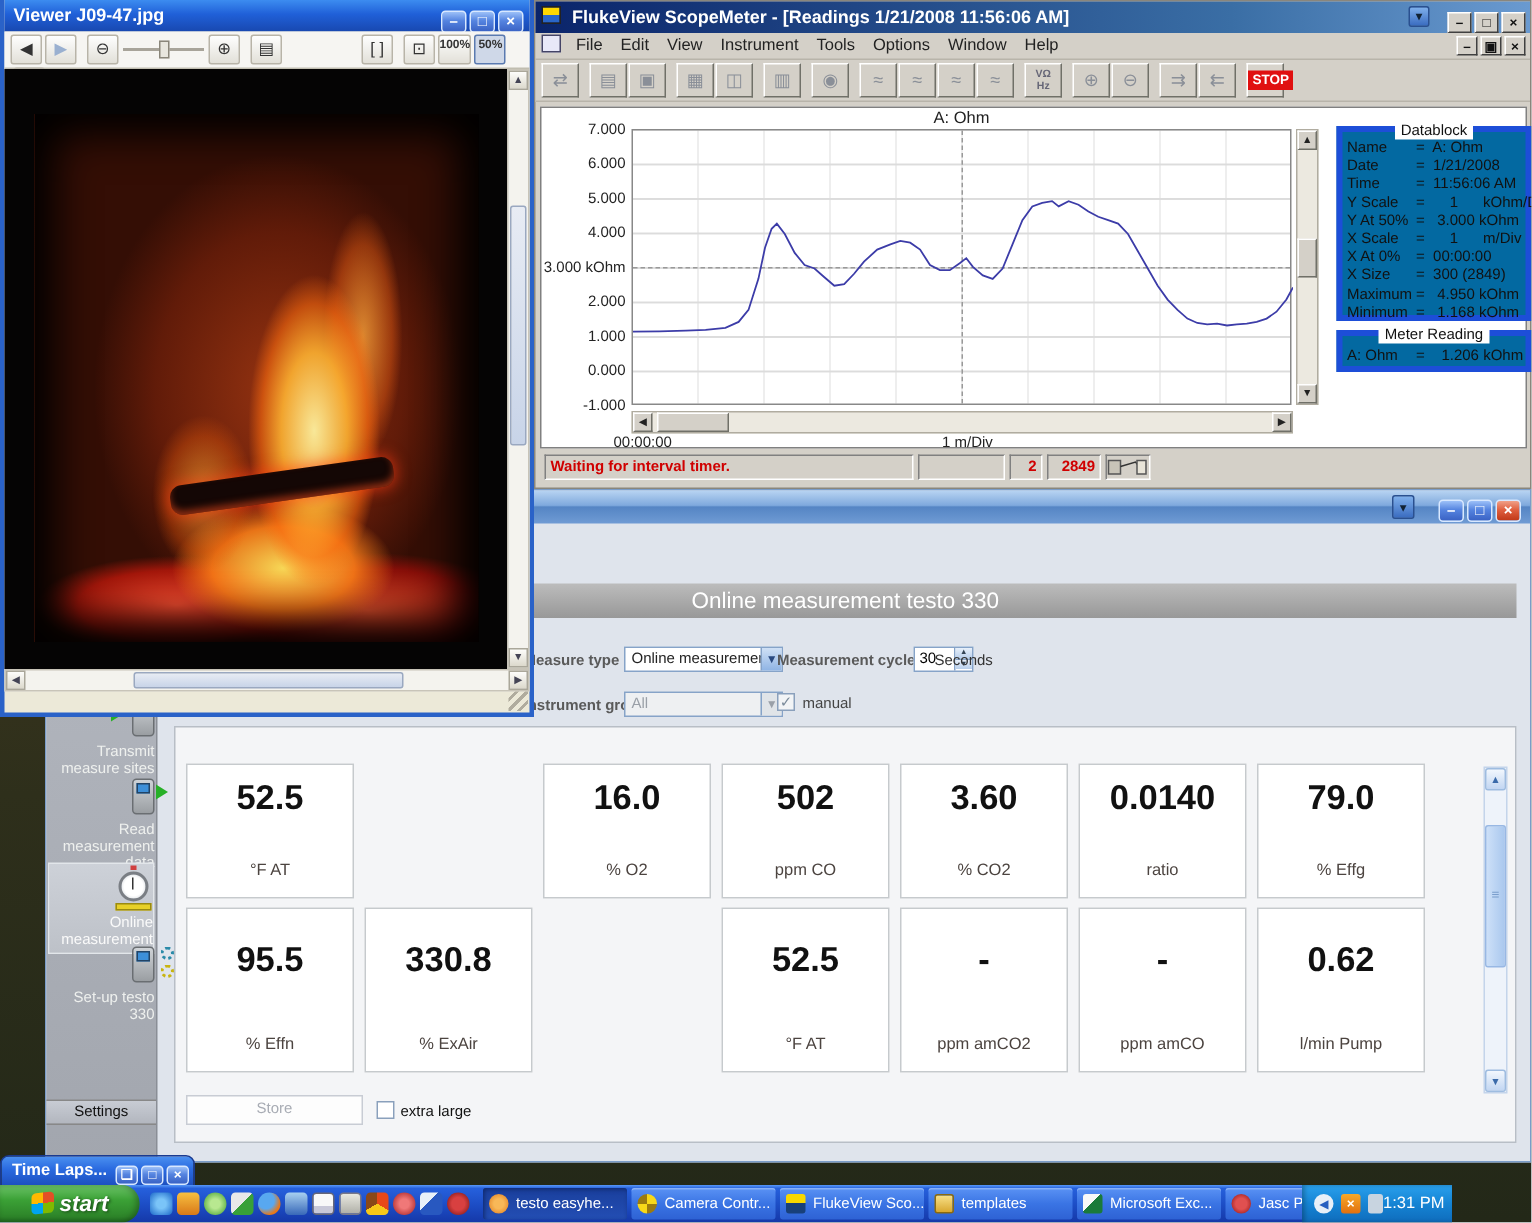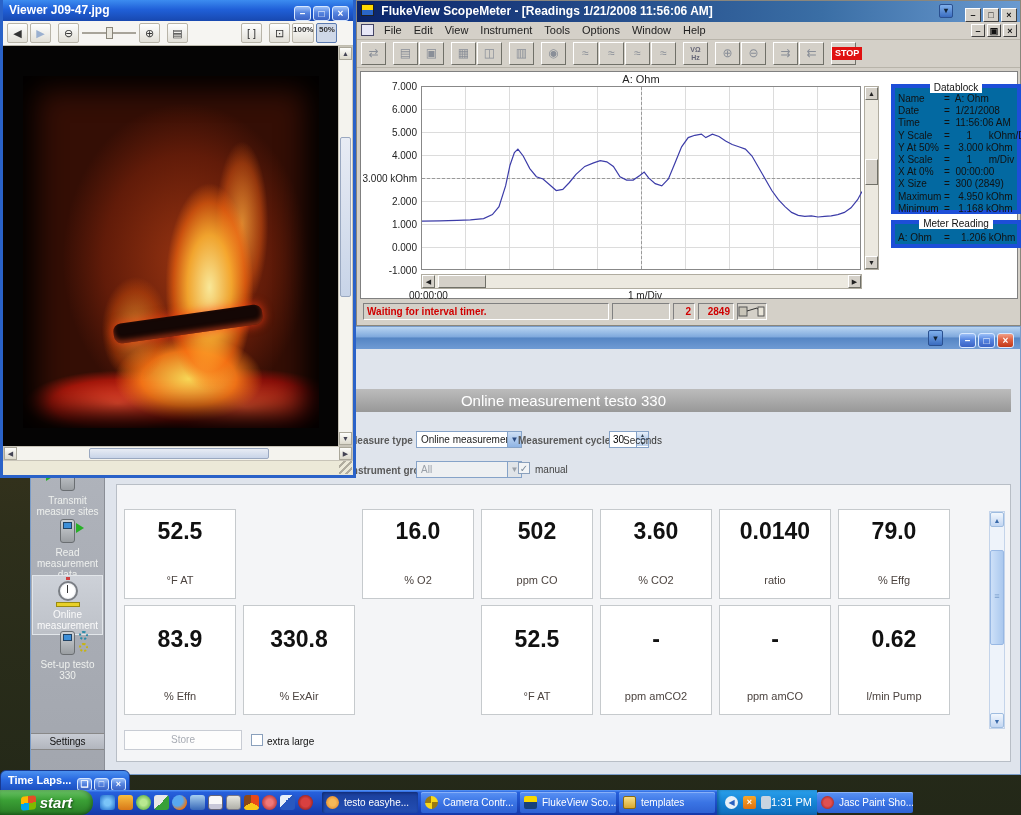--- a/index.html
+++ b/index.html
@@ -39,21 +39,21 @@
   .spinner .spins div { height:7px; font-size:5px; line-height:7px; text-align:center;
     background:linear-gradient(180deg,#e8f0fa,#b8cfec); color:#345; }
   .spinner .spins div + div { border-top:1px solid #86a3c8; }
   .chk { position:absolute; width:12px; height:12px; border:1px solid #8aa0bc; background:#f2f4f6;
     font-size:10px; line-height:11px; text-align:center; color:#7a8a9a; }
   .chk-label { position:absolute; font-size:10px; color:#444; }
 
   
   #sidebar { position:absolute; left:0; top:22px; width:74px; height:427px;
     background:linear-gradient(180deg,#b4b8c0,#a2a6ae); border-right:1px solid #8a8e96; }
-  .sb-item { position:absolute; left:1px; width:71px; text-align:center; }
+  .sb-item { position:absolute; left:1px; width:71px; text-align:right; }
   .sb-label { font-size:10px; line-height:11px; color:#eef0ee; }
   .sb-item.active { background:linear-gradient(180deg,#cdd1d8,#bdc1c8); border:1px solid #e2e6ea; }
   .dev-ic { position:relative; display:inline-block; width:15px; height:24px; border-radius:3px;
     background:linear-gradient(180deg,#cfd3d7,#9a9ea2); border:1px solid #6a6e72; }
   .dev-ic .scr { position:absolute; left:2px; top:2px; width:9px; height:7px; background:#3d8fd8; border:1px solid #246; }
   .g-arrow { position:absolute; width:0; height:0; border:5px solid transparent; }
   .g-arrow.r { border-left:8px solid #27b027; }
   .watch { position:relative; display:inline-block; width:26px; height:26px; }
   .watch .face { position:absolute; left:3px; top:2px; width:20px; height:20px; border-radius:50%;
     background:radial-gradient(circle at 50% 50%, #fff 55%, #cfd4da 90%); border:2px solid #7a7e84; }
@@ -179,21 +179,21 @@
   .spanel.num { text-align:right; }
 
   
   #timelapse { left:0; top:770px; width:130px; height:21px;
     background:linear-gradient(180deg,#4a90f0 0%,#2a6ae0 45%,#1d50c0 100%); border:1px solid #1a3a90;
     border-radius:6px 6px 0 0; color:#fff; font-size:11px; font-weight:bold; line-height:19px; padding-left:7px; }
   #timelapse .controls { position:absolute; right:3px; top:3px; }
   #timelapse .xp-btn { width:15px; height:13px; line-height:11px; font-size:9px; }
 
   
-  #taskbar { position:absolute; left:0; top:790px; width:817px; height:25px;
+  #taskbar { position:absolute; left:0; top:790px; width:968px; height:25px;
     background:linear-gradient(180deg,#5898f8 0%,#2660dc 9%,#1c4cc4 55%,#1538a8 100%); }
   #start-btn { position:absolute; left:0; top:0; width:93px; height:25px; border-radius:0 12px 12px 0;
     background:linear-gradient(180deg,#6cc468 0%,#3ba136 40%,#2d8429 85%,#1f6a1e 100%);
     color:#fff; font-size:15px; font-weight:bold; font-style:italic; line-height:25px; text-align:center;
     text-shadow:1px 1px 2px #1a4a18; box-shadow:inset -2px 0 4px rgba(0,0,0,.3); }
   .winflag { display:inline-block; width:15px; height:14px; vertical-align:-2px; margin-right:4px;
     background:conic-gradient(#e34f26 0 90deg, #7fba00 90deg 180deg, #00a4ef 180deg 270deg, #ffb900 270deg 360deg);
     border-radius:3px; transform:skewY(-6deg); }
   .ql { position:absolute; top:5px; width:15px; height:15px; border-radius:3px; }
   .tbtn { position:absolute; top:2px; height:21px; width:96px; border-radius:2px;
@@ -296,21 +296,21 @@
       <div class="tile" style="left:602px; top:24px; height:90px;">
           <div class="tval">0.0140</div>
           <div class="tlab">ratio</div>
         </div>
       <div class="tile" style="left:721px; top:24px; height:90px;">
           <div class="tval">79.0</div>
           <div class="tlab">% Effg</div>
         </div>
 
       <div class="tile" style="left:7px;   top:120px; height:110px;">
-          <div class="tval" style="margin-top:20px;">83.9</div>
+          <div class="tval" style="margin-top:20px;">95.5</div>
           <div class="tlab">% Effn</div>
         </div>
       <div class="tile" style="left:126px; top:120px; height:110px;">
           <div class="tval" style="margin-top:20px;">330.8</div>
           <div class="tlab">% ExAir</div>
         </div>
       <div class="tile" style="left:364px; top:120px; height:110px;">
           <div class="tval" style="margin-top:20px;">52.5</div>
           <div class="tlab">°F AT</div>
         </div>

